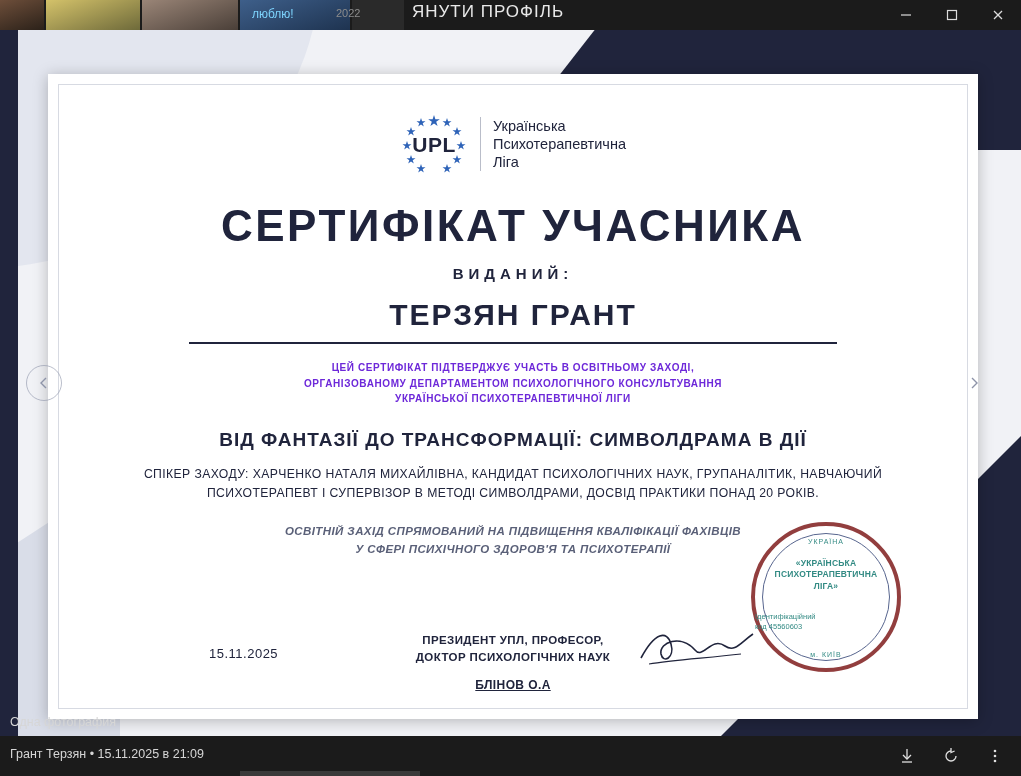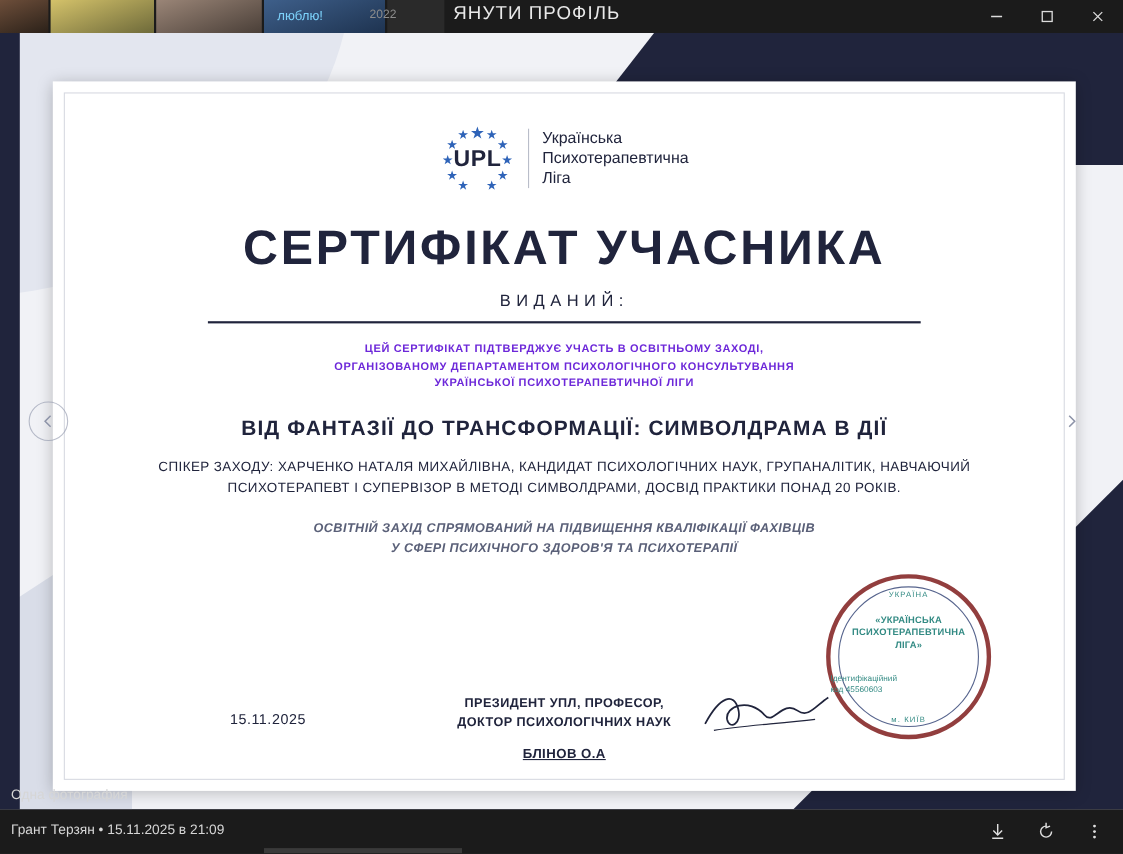--- a/index.html
+++ b/index.html
@@ -189,20 +189,21 @@
     font-size: 44px;
     font-weight: bold;
     letter-spacing: 2.5px;
     color: #20243c;
   }
   .issued-to {
     margin-top: 14px;
     font-size: 15px;
     letter-spacing: 5px;
     color: #20243c;
+    font-weight: bold;
   }
   .recipient {
     margin-top: 16px;
     font-size: 30px;
     font-weight: bold;
     letter-spacing: 2px;
     color: #20243c;
   }
   .rule {
     width: 648px;
@@ -471,20 +472,21 @@
           </div>
           <div class="logo-text">
             <div>Українська</div>
             <div>Психотерапевтична</div>
             <div>Ліга</div>
           </div>
         </div>
 
         <div class="cert-title">СЕРТИФІКАТ УЧАСНИКА</div>
         <div class="issued-to">ВИДАНИЙ:</div>
+        <div class="recipient">ТЕРЗЯН ГРАНТ</div>
         <div class="rule"></div>
 
         <div class="body-lines">
           <div>ЦЕЙ СЕРТИФІКАТ ПІДТВЕРДЖУЄ УЧАСТЬ В ОСВІТНЬОМУ ЗАХОДІ,</div>
           <div>ОРГАНІЗОВАНОМУ ДЕПАРТАМЕНТОМ ПСИХОЛОГІЧНОГО КОНСУЛЬТУВАННЯ</div>
           <div>УКРАЇНСЬКОЇ ПСИХОТЕРАПЕВТИЧНОЇ ЛІГИ</div>
         </div>
 
         <div class="event-title">ВІД ФАНТАЗІЇ ДО ТРАНСФОРМАЦІЇ: СИМВОЛДРАМА В ДІЇ</div>
 

